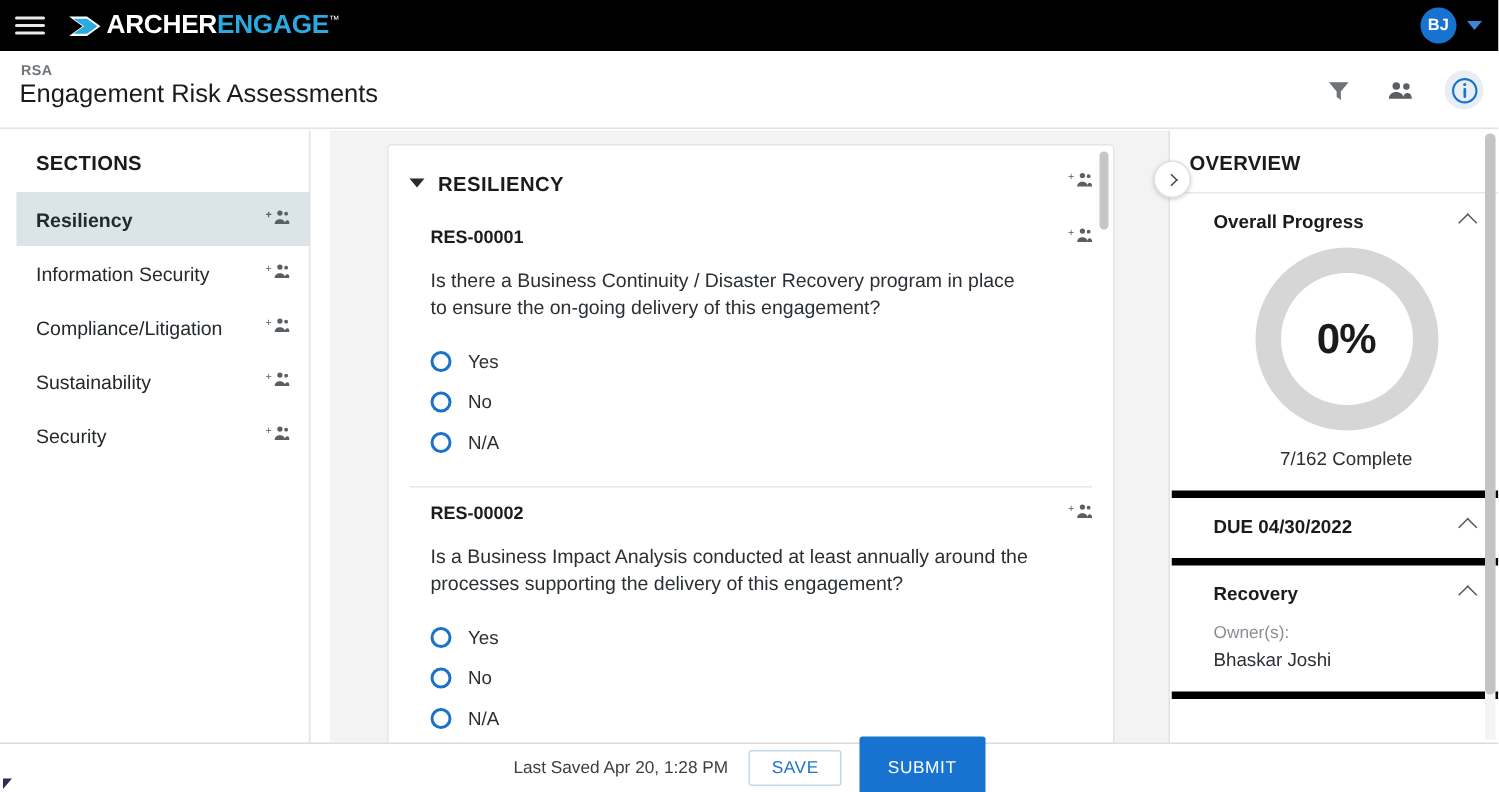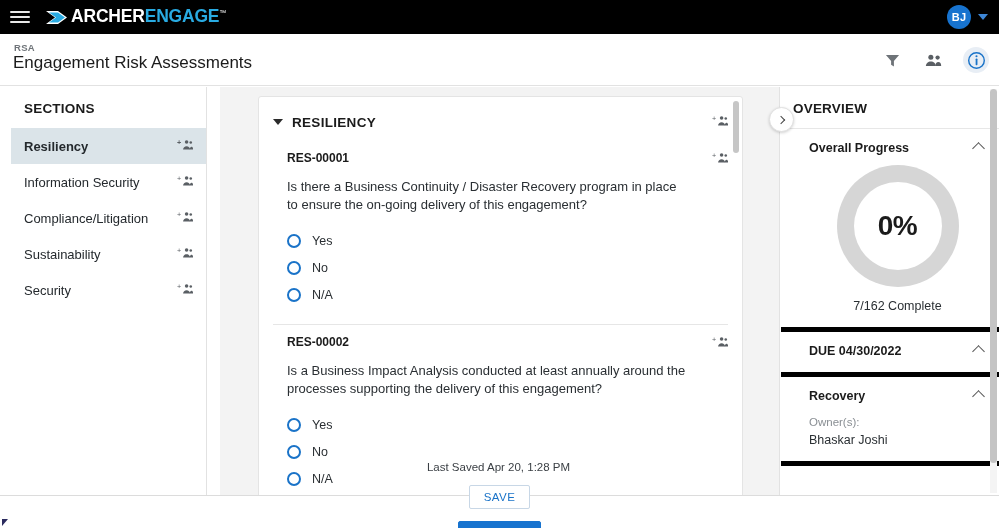--- a/index.html
+++ b/index.html
@@ -116,21 +116,21 @@
     border-radius: 50%; background:#fff; border:1px solid #e0e0e0;
     box-shadow: 0 1px 3px rgba(0,0,0,0.18);
     display:flex; align-items:center; justify-content:center; cursor:pointer; z-index: 5;
   }
   .chev-right { width:6px;height:6px; border-right:1.5px solid #444; border-top:1.5px solid #444; transform: rotate(45deg); margin-left:-2px;}
 
   
   .bottombar {
     position:absolute; left:0; bottom:0; width: 999px; height: 33px;
     background:#fff; border-top: 1px solid #dcdcdc;
-    display:flex; align-items:center; justify-content:center; gap: 12px; flex-direction: column;
+    display:flex; align-items:center; justify-content:center; gap: 12px;
   }
   .lastsaved { font-size: 11.5px; color:#3a3f44; margin-right: 2px;}
   .btn-save {
     font-size: 11.5px; color:#1a73c8; background:#fff; border:1px solid #c8d7e6;
     padding: 5px 14px; border-radius:2px; letter-spacing:0.4px; cursor:pointer; font-weight:400;
   }
   .btn-submit {
     font-size: 11.5px; color:#fff; background:#1773cf; border:1px solid #1773cf;
     padding: 14px 18px; border-radius:2px; letter-spacing:0.4px; cursor:pointer; font-weight:400;
   }

